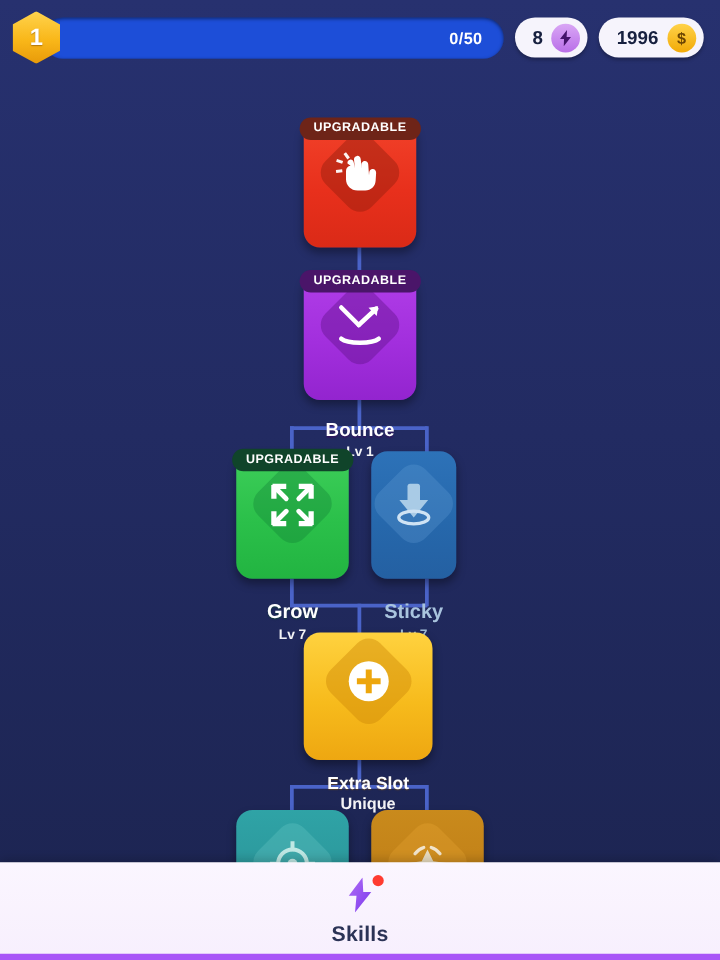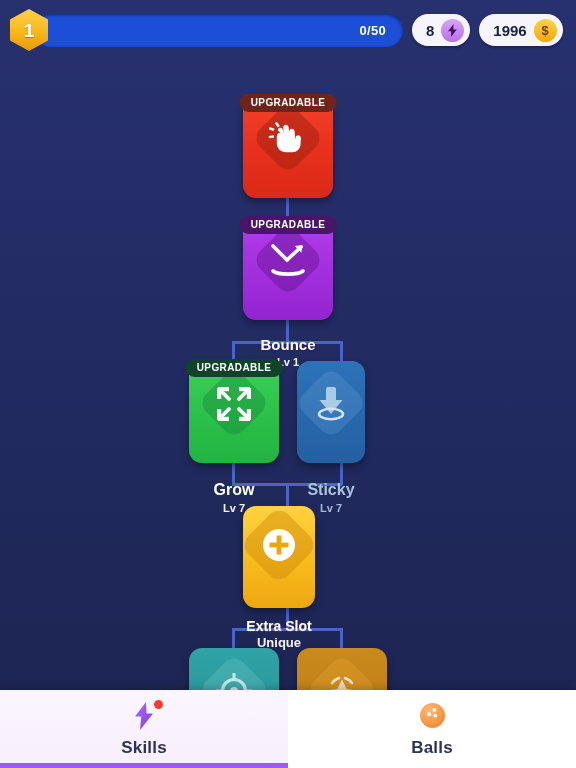--- a/index.html
+++ b/index.html
@@ -109,21 +109,21 @@
 
   
   #card-sticky { left:297px; top:301px; width:68px; height:102px;
     background:linear-gradient(180deg,#2d72b8 0%,#2668ac 55%,#2460a2 100%); }
   #card-sticky .diamond { width:52px; height:52px; margin:-26px 0 0 -26px; top:41%;
     background:rgba(108,168,222,.26); }
   #card-sticky .card-title { font-size:16px; color:#a9c4de; margin-top:58px; }
   #card-sticky .card-sub { font-size:11px; color:#9fbbd6; margin-top:3px; }
 
   
-  #card-extra { left:243px; top:446px; width:72px; height:102px;
+  #card-extra { left:243px; top:446px; width:103px; height:102px;
     background:linear-gradient(180deg,#ffd23f 0%,#f7bb1c 55%,#eea711 100%); }
   #card-extra .diamond { width:56px; height:56px; margin:-28px 0 0 -28px; top:38%;
     background:rgba(207,138,8,.45); }
   #card-extra .card-title { font-size:14px; color:#fff; margin-top:55px;
     text-shadow:0 1px 1px rgba(140,85,0,.5); }
   #card-extra .card-sub { font-size:13px; color:#fff; margin-top:2px; opacity:.95; }
 
   
   #card-aim { left:189px; top:588px; width:90px; height:102px;
     background:linear-gradient(180deg,#2fa3a6 0%,#2b969a 60%,#28898e 100%); }
@@ -326,32 +326,13 @@
           </linearGradient>
         </defs>
         <path d="M13 0 2 14.5h6.2L7 28 20 11.6h-6.4z" fill="url(#gBolt)"></path>
       </svg>
       <span class="dot-badge"></span>
     </span>
     <span class="nav-label">Skills</span>
   </div>
 
 
-  <div class="nav-item">
-    <span class="nav-ico">
-      <svg width="27" height="27" viewBox="0 0 27 27" aria-hidden="true">
-        <defs>
-          <radialGradient id="gBall" cx="0.35" cy="0.3" r="0.8">
-            <stop offset="0" stop-color="#ffb877"></stop>
-              <stop offset="1" stop-color="#f0892e"></stop>
-          </radialGradient>
-        </defs>
-        <circle cx="13.5" cy="13.5" r="12.5" fill="url(#gBall)"></circle>
-        <g fill="#fff">
-          <circle cx="15.5" cy="8" r="1.9"></circle>
-          <circle cx="10.2" cy="12.2" r="1.9"></circle>
-          <circle cx="16.2" cy="13.6" r="1.9"></circle>
-        </g>
-      </svg>
-    </span>
-    <span class="nav-label">Balls</span>
-  </div>
 </div>
 
 </body></html>

